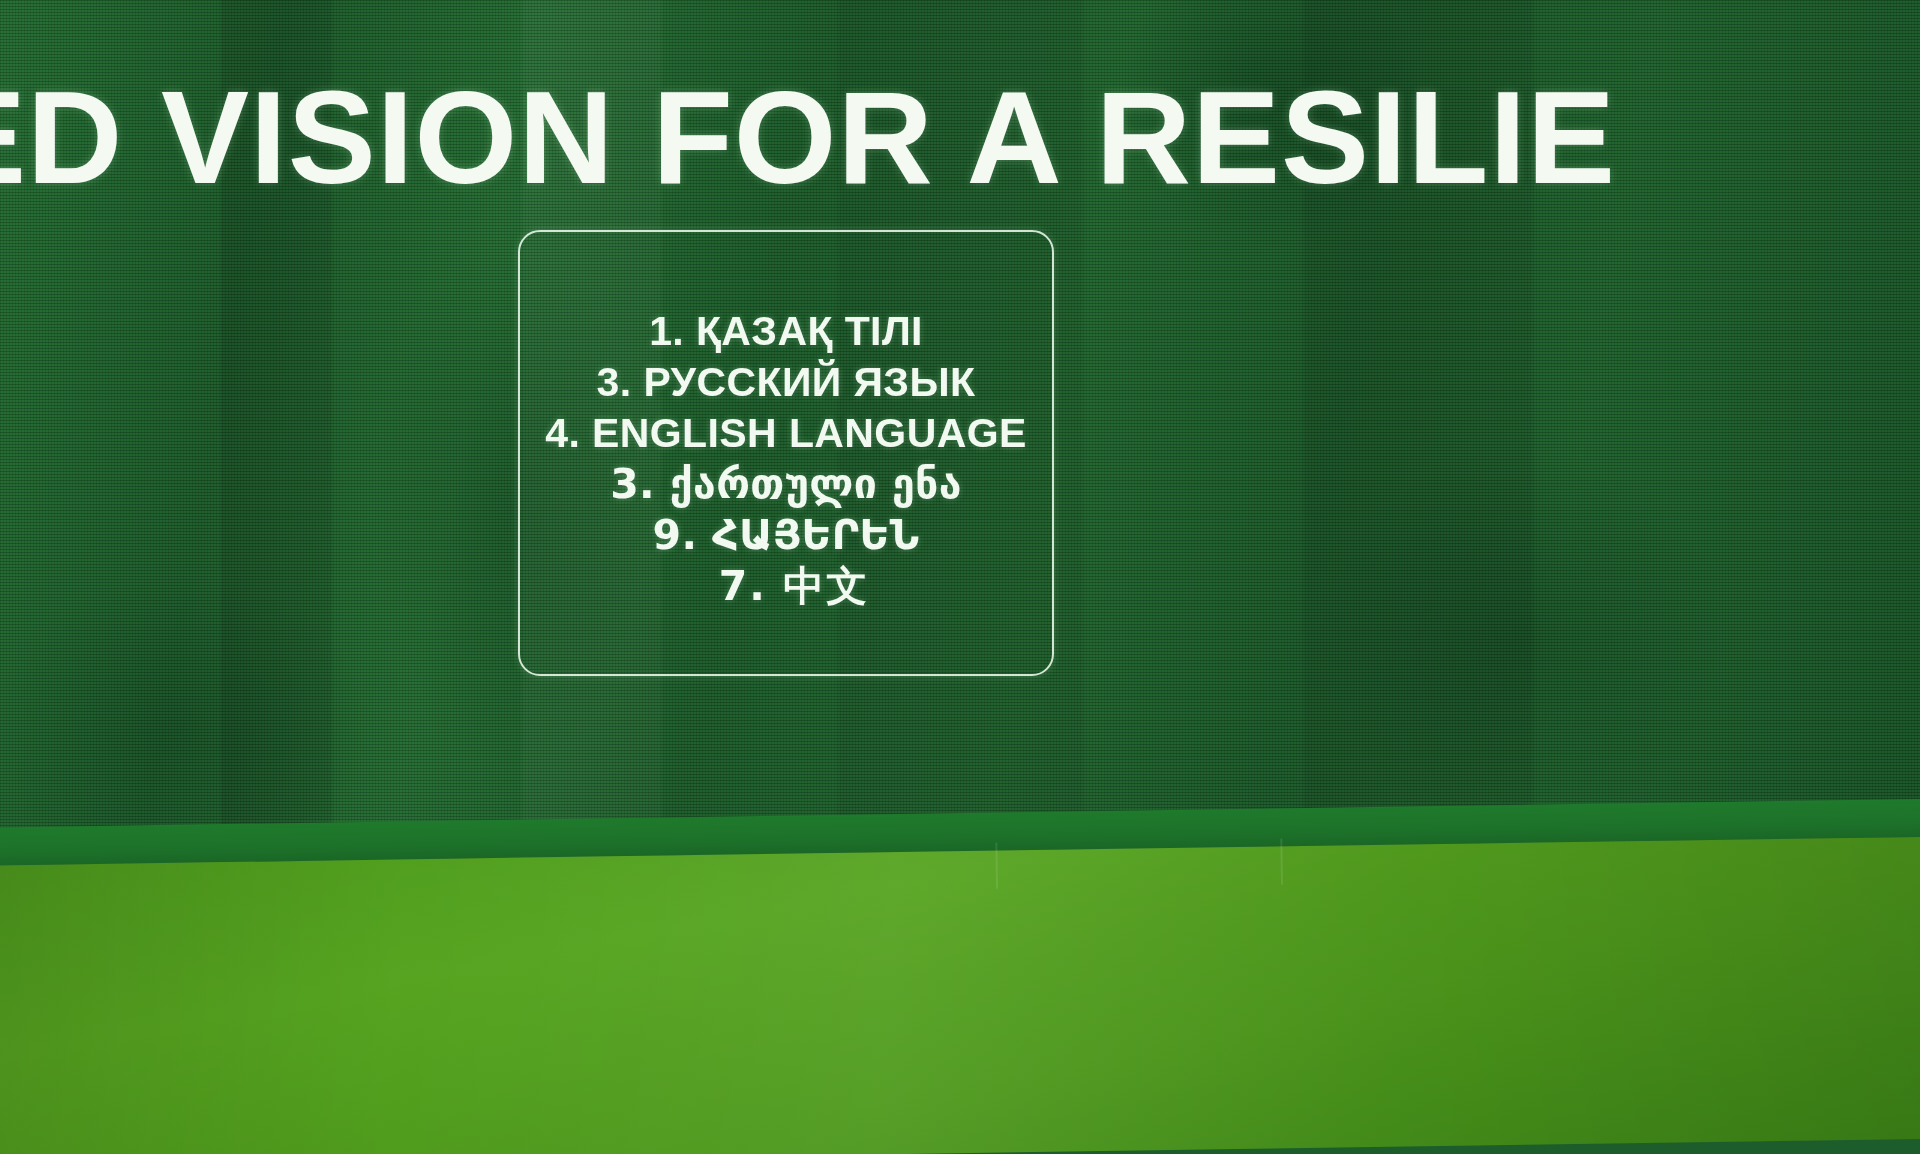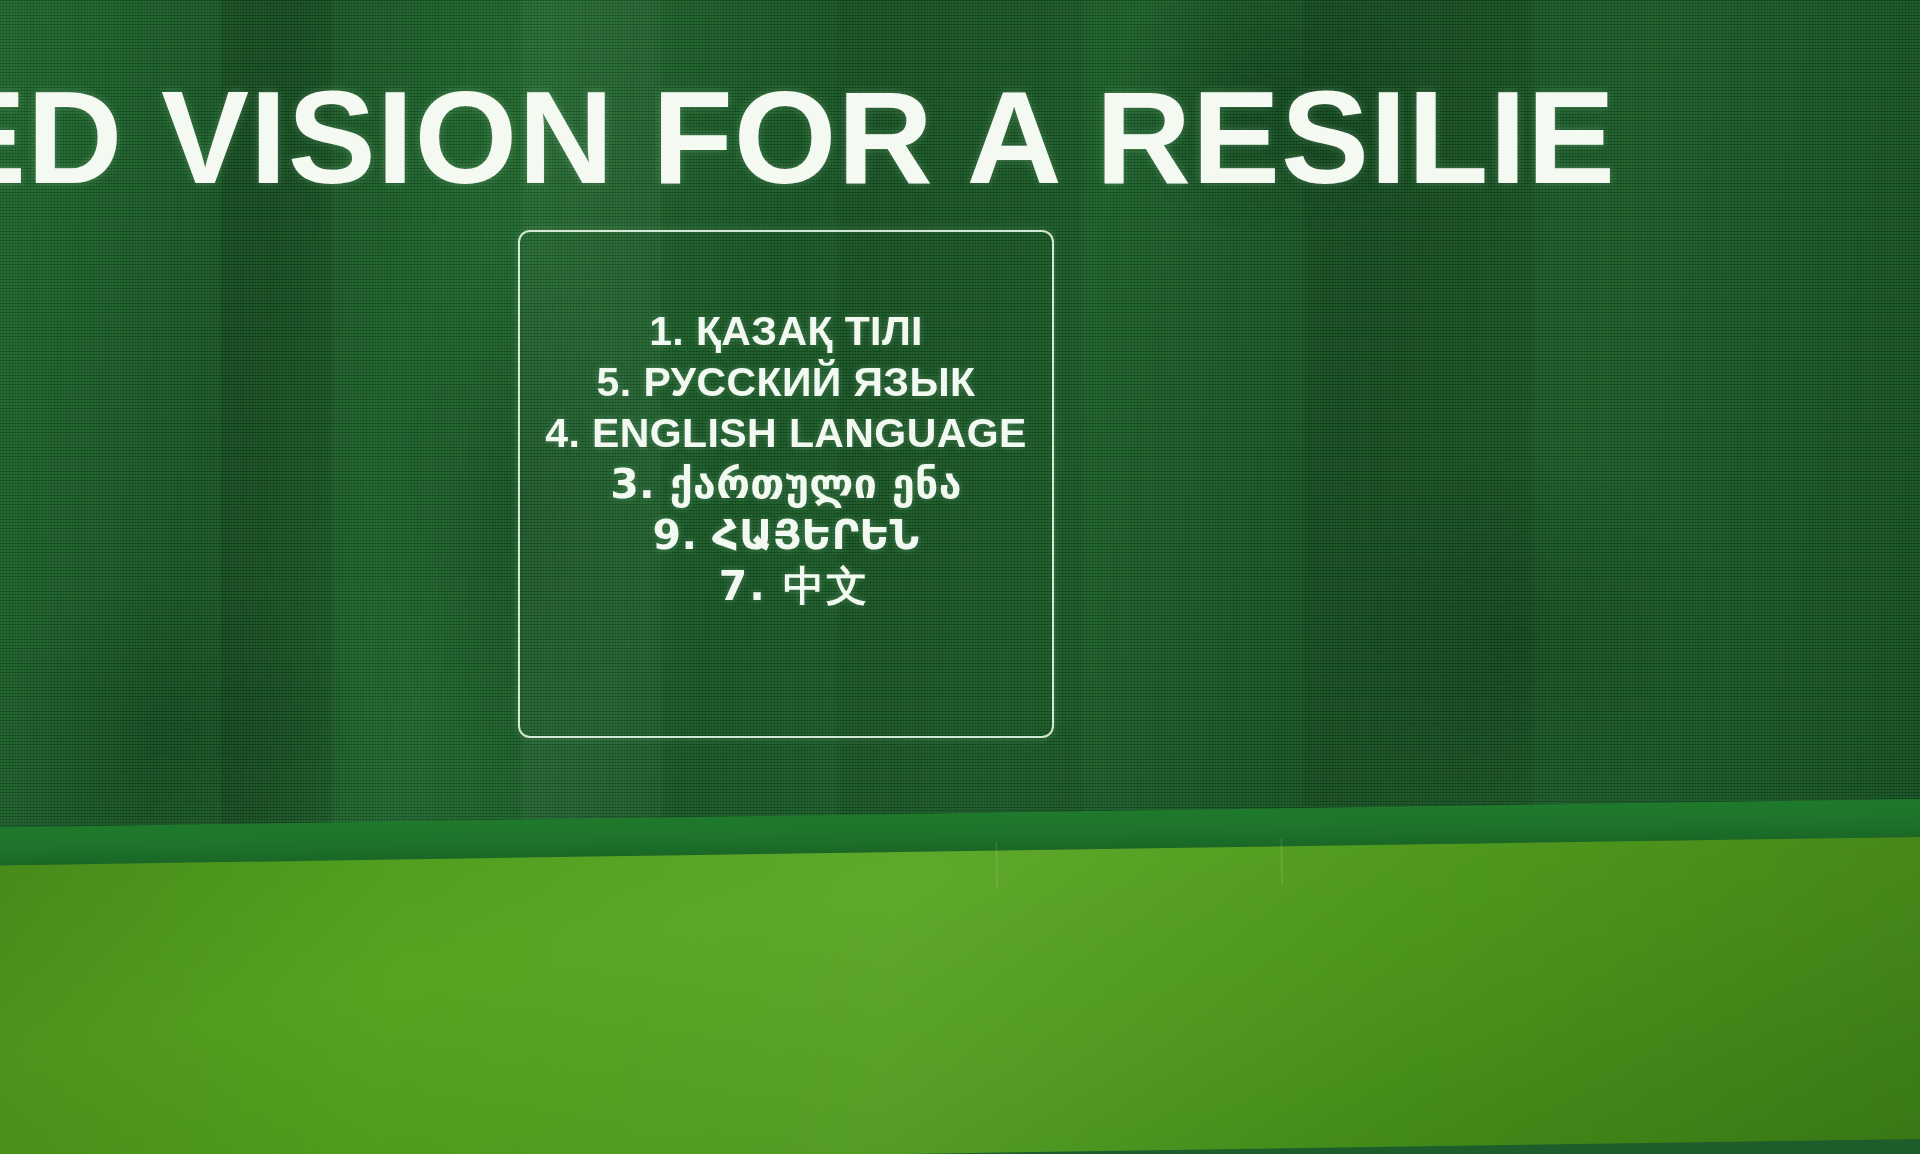--- a/index.html
+++ b/index.html
@@ -132,23 +132,23 @@
     line-height: 1;
     text-shadow: 0 0 10px rgba(210,255,215,0.22);
   }
 
   
   .lang-box {
     position: absolute;
     left: 518px;
     top: 230px;
     width: 536px;
-    height: 508px;
+    height: 446px;
     border: 2px solid rgba(236,250,236,0.88);
-    border-radius: 12px;
+    border-radius: 22px;
     box-shadow: 0 0 8px rgba(200,250,205,0.18);
     box-sizing: border-box;
   }
 
   .lang-list {
     position: absolute;
     left: 0;
     top: 74px;
     width: 100%;
     list-style: none;
@@ -232,21 +232,21 @@
     <div class="wall-blob blob-d"></div>
     <div class="wall-columns"></div>
     <div class="wall-leds"></div>
   </div>
 
   <div class="headline">ED VISION FOR A RESILIE</div>
 
   <div class="lang-box">
     <ul class="lang-list">
       <li class="lang-item">1. ҚАЗАҚ ТІЛІ</li>
-      <li class="lang-item">5. РУССКИЙ ЯЗЫК</li>
+      <li class="lang-item">3. РУССКИЙ ЯЗЫК</li>
       <li class="lang-item">4. ENGLISH LANGUAGE</li>
       <li class="lang-item script-geo">3. ქართული ენა</li>
       <li class="lang-item script-arm">9. ՀԱՅԵՐԵՆ</li>
       <li class="lang-item script-han">7. 中文</li>
     </ul>
   </div>
 
   <div class="band-wrap">
     <div class="band-mid"></div>
     <div class="band-bright">

